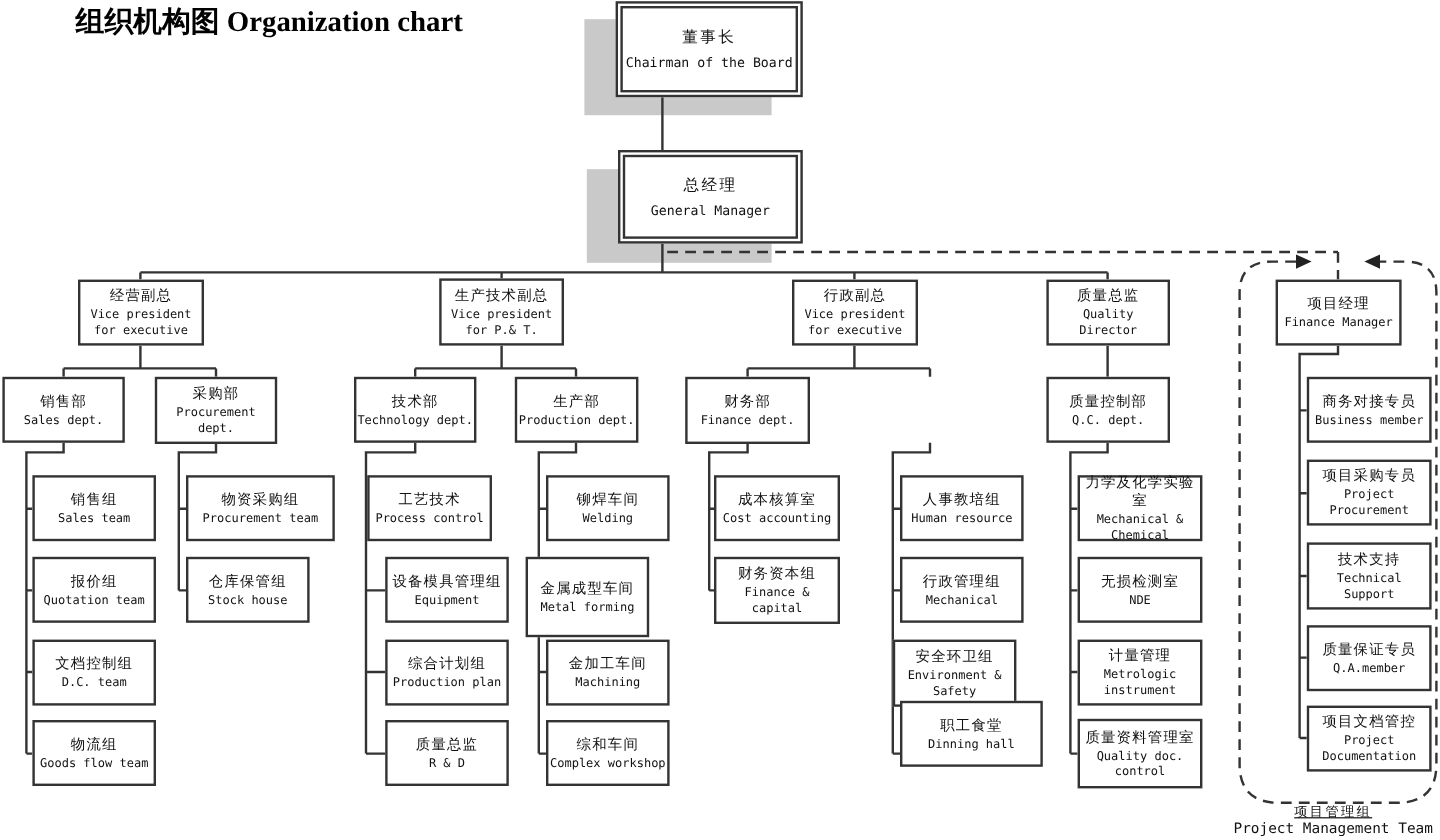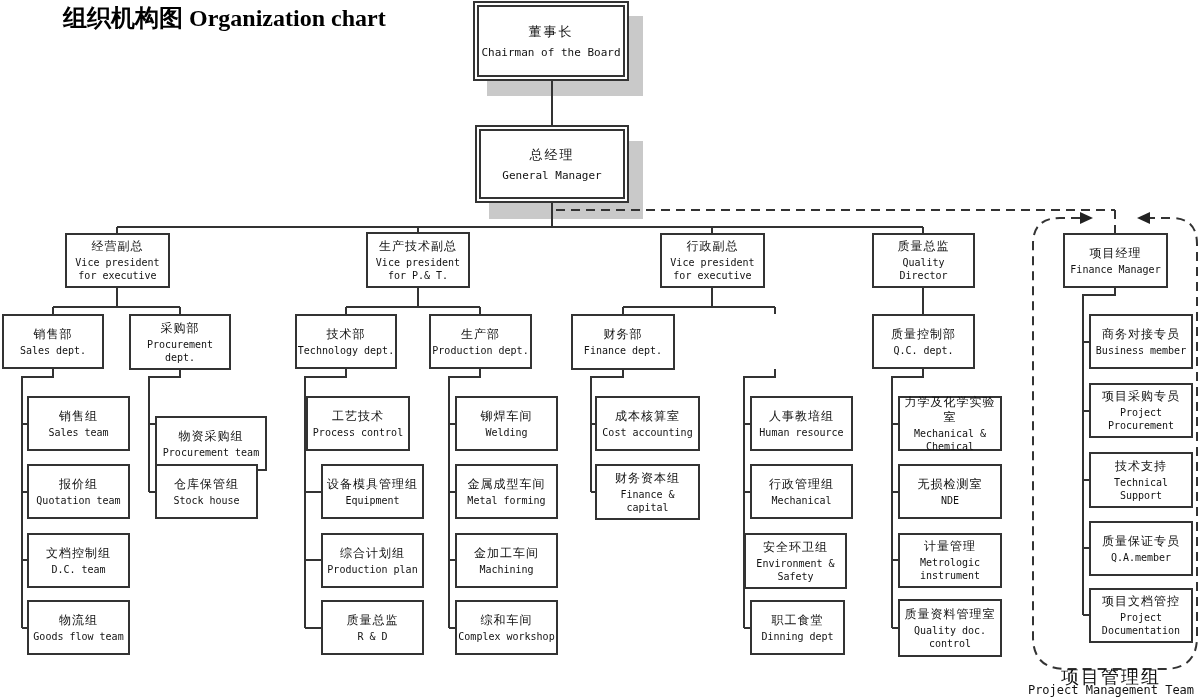--- a/index.html
+++ b/index.html
@@ -7,25 +7,25 @@
          font-family:"DejaVu Sans Mono","Liberation Mono",monospace;overflow:hidden;}
   .title{position:absolute;left:63px;top:2px;font-family:"Liberation Serif","DejaVu Serif",serif;
          font-weight:bold;font-size:24px;color:#000;z-index:3;white-space:nowrap;}
   .wires{position:absolute;left:0;top:0;z-index:1;}
   .shadow{position:absolute;background:var(--shadow,#c9c9c9);z-index:0;}
   .node{position:absolute;box-sizing:border-box;background:#fff;border:2px solid var(--line,#333);
         display:flex;flex-direction:column;align-items:center;justify-content:center;
         text-align:center;color:var(--text,#111);z-index:2;}
   .node .zh{font-size:12px;line-height:15px;letter-spacing:1px;margin-bottom:2px;white-space:pre-line;}
   .node .en{font-size:10px;line-height:13px;white-space:pre-line;}
-  .node.exec{border:6px double var(--line,#333);}
+  .node.exec{border:6px double var(--line,#333);margin-left:40px;}
   .node.exec .zh{font-size:13px;margin-bottom:7px;letter-spacing:2px;}
   .node.exec .en{font-size:11px;}
   .footer-label{position:absolute;left:1022px;top:669px;width:178px;text-align:center;z-index:2;color:#111;}
-  .footer-label .zh{font-size:18px;line-height:15px;letter-spacing:2px;}
+  .footer-label .zh{font-size:11px;line-height:15px;letter-spacing:2px;text-decoration:underline;}
   .footer-label .en{font-size:12px;line-height:13px;}
 </style>
 </head>
 <body>
 
 <div class="stage">
 
   <div class="title">组织机构图 Organization chart</div>
 
   <div class="shadow" style="left:487px;top:16px;width:156px;height:80px"></div>
@@ -130,21 +130,21 @@
   </div>
   <div class="node" style="left:27px;top:533px;width:103px;height:55px">
     <div class="zh">文档控制组</div>
     <div class="en">D.C. team</div>
   </div>
   <div class="node" style="left:27px;top:600px;width:103px;height:55px">
     <div class="zh">物流组</div>
     <div class="en">Goods flow team</div>
   </div>
 
-  <div class="node" style="left:155px;top:416px;width:112px;height:55px">
+  <div class="node" style="left:155px;top:396px;width:124px;height:55px">
     <div class="zh">物资采购组</div>
     <div class="en">Procurement team</div>
   </div>
   <div class="node" style="left:155px;top:464px;width:103px;height:55px">
     <div class="zh">仓库保管组</div>
     <div class="en">Stock house</div>
   </div>
 
   <div class="node" style="left:306px;top:396px;width:104px;height:55px">
     <div class="zh">工艺技术</div>
@@ -160,21 +160,21 @@
   </div>
   <div class="node" style="left:321px;top:600px;width:103px;height:55px">
     <div class="zh">质量总监</div>
     <div class="en">R &amp; D</div>
   </div>
 
   <div class="node" style="left:455px;top:396px;width:103px;height:55px">
     <div class="zh">铆焊车间</div>
     <div class="en">Welding</div>
   </div>
-  <div class="node" style="left:455px;top:464px;width:103px;height:55px">
+  <div class="node" style="left:438px;top:464px;width:103px;height:67px">
     <div class="zh">金属成型车间</div>
     <div class="en">Metal forming</div>
   </div>
   <div class="node" style="left:455px;top:533px;width:103px;height:55px">
     <div class="zh">金加工车间</div>
     <div class="en">Machining</div>
   </div>
   <div class="node" style="left:455px;top:600px;width:103px;height:55px">
     <div class="zh">综和车间</div>
     <div class="en">Complex workshop</div>
@@ -196,23 +196,23 @@
   </div>
   <div class="node" style="left:750px;top:464px;width:103px;height:55px">
     <div class="zh">行政管理组</div>
     <div class="en">Mechanical</div>
   </div>
   <div class="node" style="left:744px;top:533px;width:103px;height:56px">
     <div class="zh">安全环卫组</div>
     <div class="en">Environment &amp;
 Safety</div>
   </div>
-  <div class="node" style="left:750px;top:600px;width:95px;height:55px">
+  <div class="node" style="left:750px;top:584px;width:119px;height:55px">
     <div class="zh">职工食堂</div>
-    <div class="en">Dinning dept</div>
+    <div class="en">Dinning hall</div>
   </div>
 
   <div class="node" style="left:898px;top:396px;width:104px;height:55px">
     <div class="zh">力学及化学实验室</div>
     <div class="en">Mechanical &amp;
 Chemical</div>
   </div>
   <div class="node" style="left:898px;top:533px;width:104px;height:55px">
     <div class="zh">计量管理</div>
     <div class="en">Metrologic

